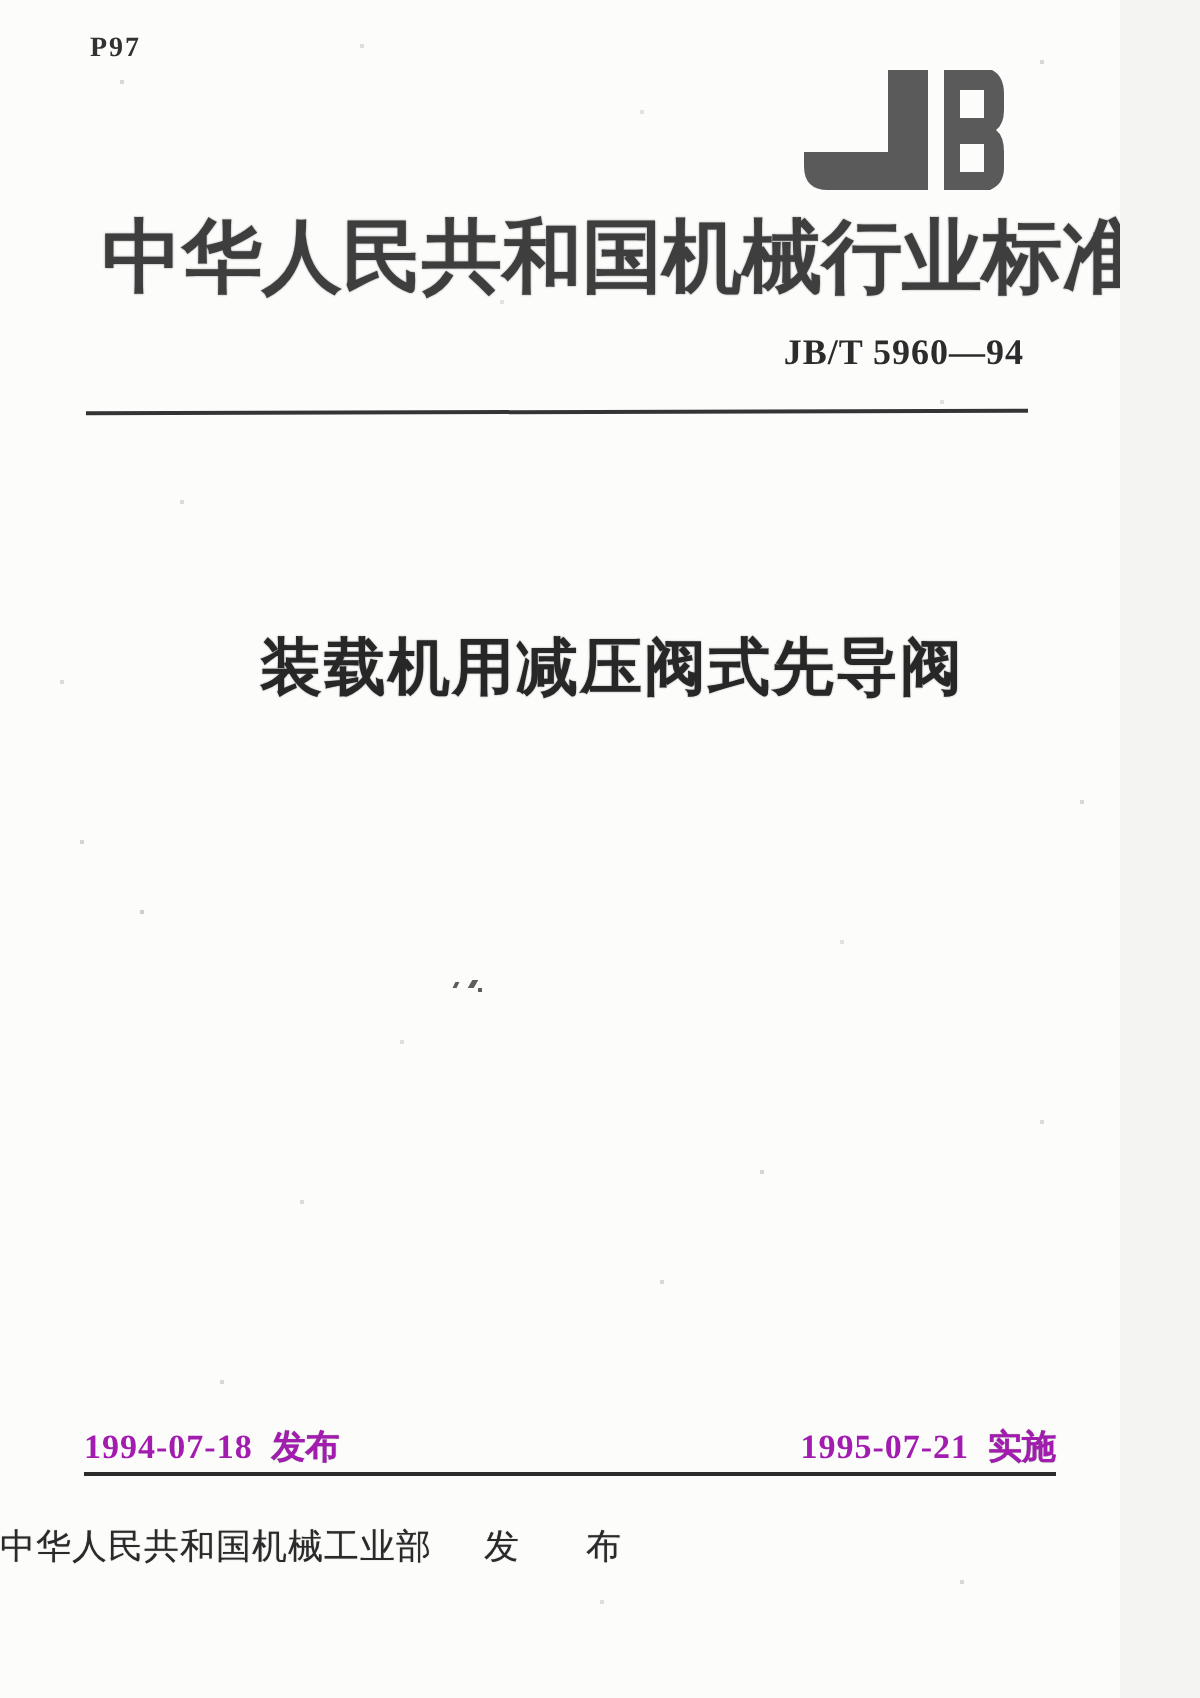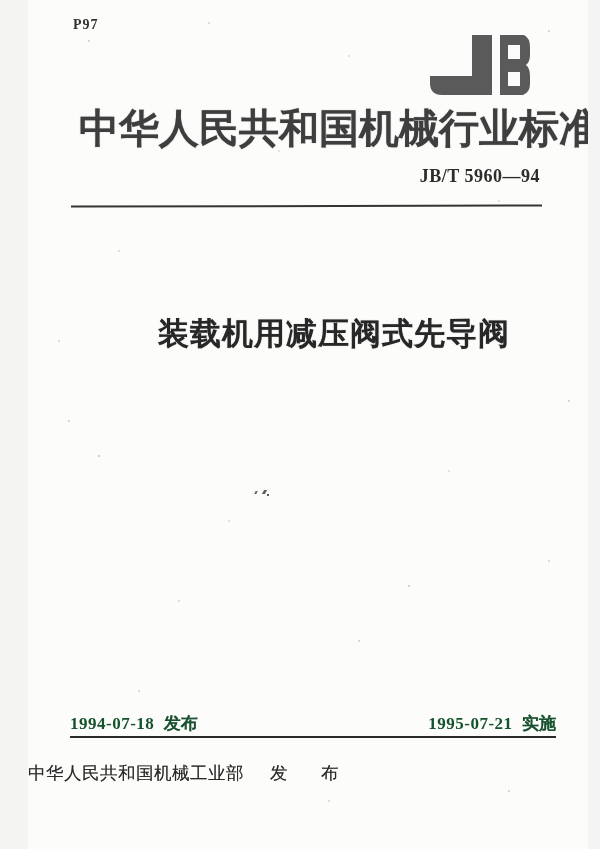--- a/index.html
+++ b/index.html
@@ -8,21 +8,20 @@
     font-family: "Liberation Sans", sans-serif;
     background: #f4f4f2;
   }
   .page {
     position: relative;
     width: 560px;
     height: 849px;
     background: #fcfcfb;
     overflow: hidden;
     color: #2e2e2e;
-    margin-left: 28px;
   }
   
   .speckles {
     position: absolute; left: 0; top: 0; width: 2px; height: 2px;
     background: transparent;
     box-shadow:
       60px 40px 0 #d8d8d6, 180px 22px 0 #dedddb, 320px 55px 0 #e3e2e0,
       520px 30px 0 #d9d9d7, 90px 250px 0 #dcdcda, 40px 420px 0 #d5d5d3,
       70px 455px 0 #cfcfcd, 200px 520px 0 #e0dfdd, 420px 470px 0 #e2e1df,
       520px 560px 0 #dcdbd9, 150px 600px 0 #dddcda, 330px 640px 0 #d8d7d5,
@@ -92,21 +91,21 @@
     position: absolute; background: #5d5d5b; display: block;
   }
   .smudge i:nth-child(1) { left: 1px;  top: 2px; width: 2px; height: 3px; transform: skewX(-25deg); }
   .smudge i:nth-child(2) { left: 9px;  top: 1px; width: 3px; height: 4px; transform: skewX(-30deg); }
   .smudge i:nth-child(3) { left: 13px; top: 5px; width: 2px; height: 2px; }
 
   .dates-row {
     position: absolute; left: 42px; top: 712px; width: 486px; height: 24px;
     display: flex; justify-content: space-between; align-items: baseline;
   }
-  .date-group { white-space: nowrap; color: #14532d; }
+  .date-group { white-space: nowrap; color: #a21caf; }
   .date-num {
     font-family: "Liberation Serif", serif;
     font-weight: 700; font-size: 17px; letter-spacing: 0.5px;
   }
   .date-label {
     font-weight: 700; font-size: 17px; margin-left: 5px;
     text-shadow: 0 0 0.5px rgba(30,30,30,0.5);
   }
   .rule-bottom {
     position: absolute; left: 42px; top: 736px; width: 486px; height: 2px;

